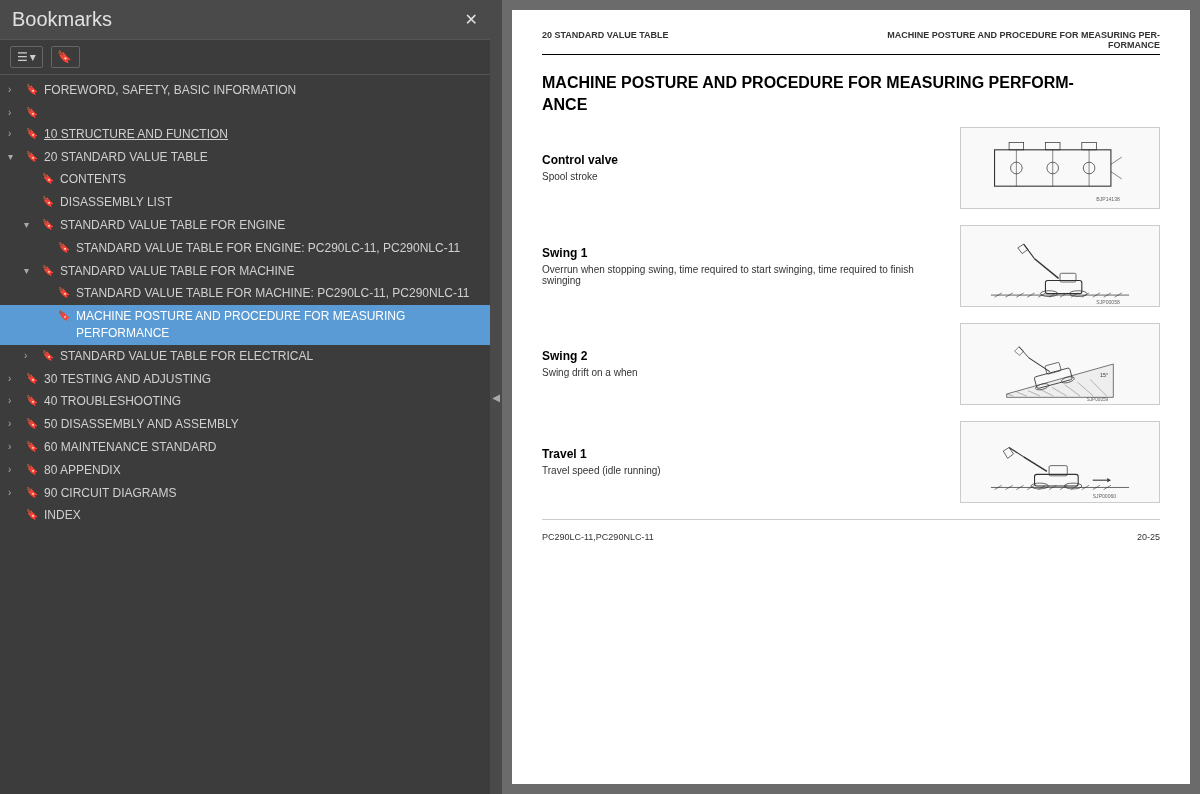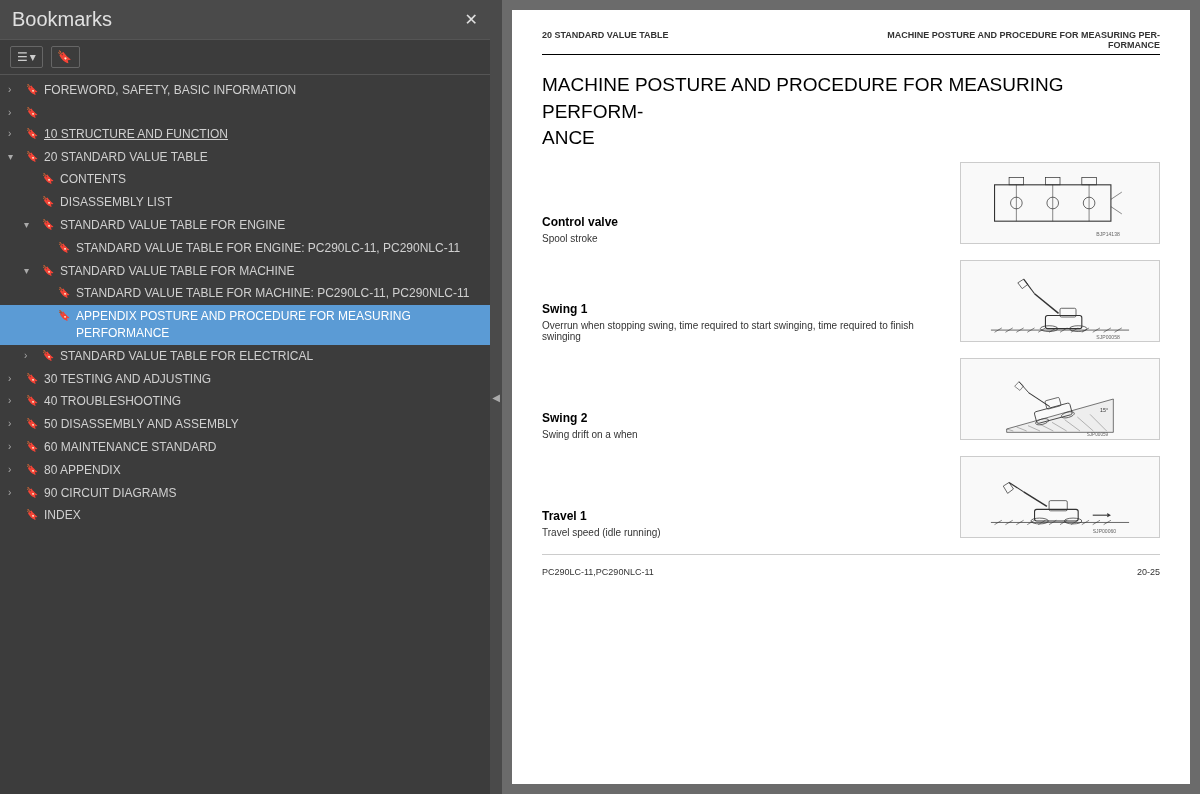--- a/index.html
+++ b/index.html
@@ -177,30 +177,30 @@
     }
 
     .doc-header-right {
       font-size: 9px;
       text-align: right;
       font-weight: bold;
       margin-left: 32px;
     }
 
     .main-title {
-      font-size: 19px;
-      font-weight: normal;
+      font-size: 16px;
+      font-weight: bold;
       margin-bottom: 10px;
       line-height: 1.4;
       margin-top: 17px;
     }
 
     .section-row {
       display: flex;
-      align-items: flex-end;
+      align-items: center;
       margin-bottom: 16px;
       gap: 20px;
     }
 
     .section-text {
       flex: 1;
       min-width: 0;
     }
 
     .section-title {
@@ -301,21 +301,21 @@
         <span class="item-label">STANDARD VALUE TABLE FOR MACHINE</span>
       </div>
       <div class="tree-item indent-2">
         <span class="expand-icon"></span>
         <span class="bookmark-icon" style="font-size: 10px;">🔖</span>
         <span class="item-label">STANDARD VALUE TABLE FOR MACHINE: PC290LC-11, PC290NLC-11</span>
       </div>
       <div class="tree-item indent-2 selected">
         <span class="expand-icon"></span>
         <span class="bookmark-icon" style="font-size: 10px;">🔖</span>
-        <span class="item-label">APPENDIX POSTURE AND PROCEDURE FOR MEASURING PERFORMANCE</span>
+        <span class="item-label">MACHINE POSTURE AND PROCEDURE FOR MEASURING PERFORMANCE</span>
       </div>
       <div class="tree-item indent-1">
         <span class="expand-icon">›</span>
         <span class="bookmark-icon" style="font-size: 10px;">🔖</span>
         <span class="item-label">STANDARD VALUE TABLE FOR ELECTRICAL</span>
       </div>
       <div class="tree-item indent-0">
         <span class="expand-icon">›</span>
         <span class="bookmark-icon" style="font-size: 10px;">🔖</span>
         <span class="item-label">30 TESTING AND ADJUSTING</span>

